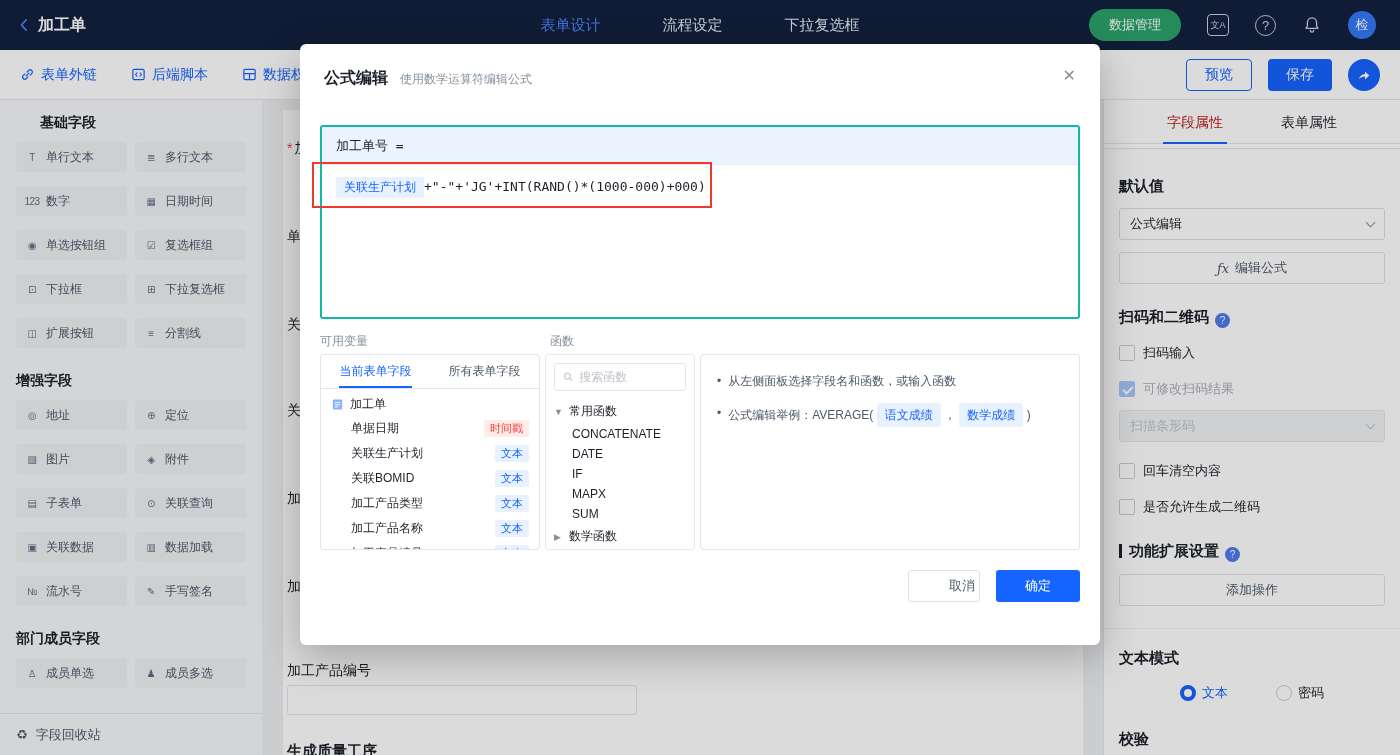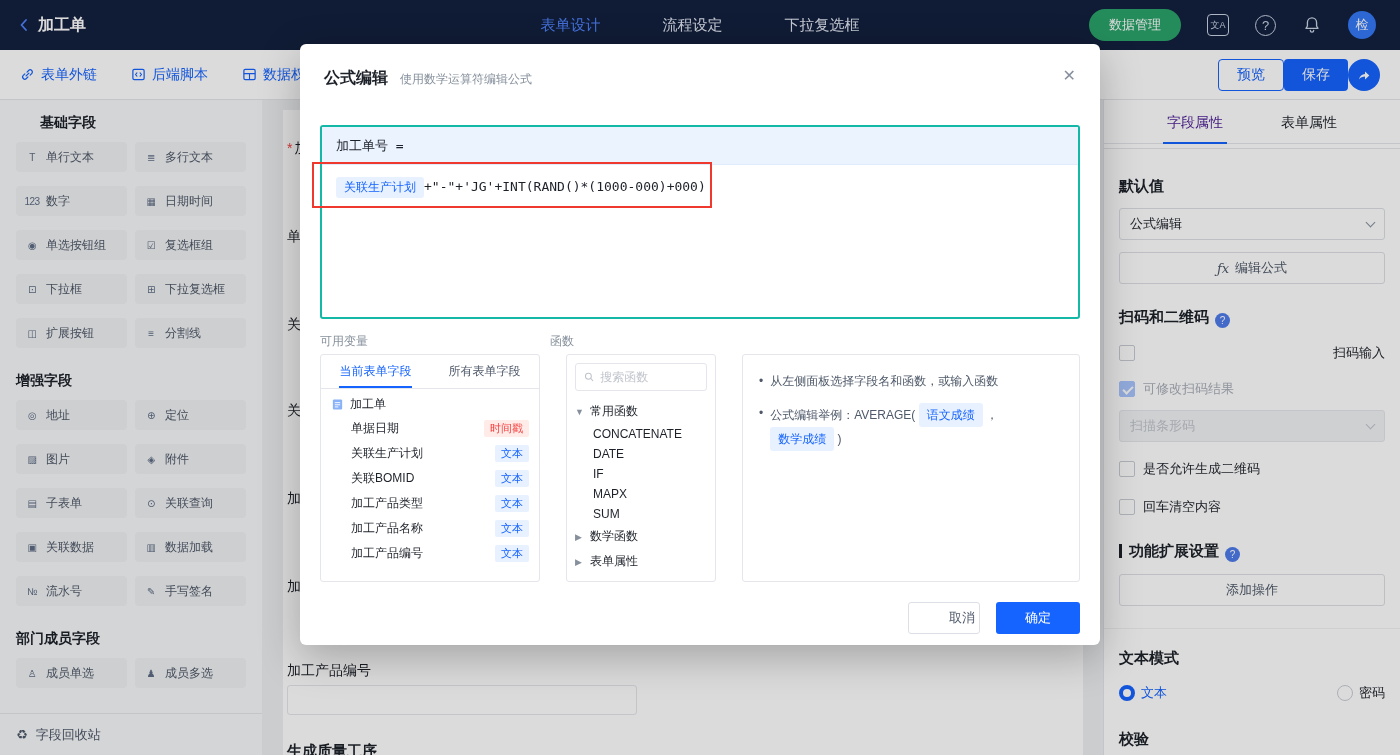--- a/index.html
+++ b/index.html
@@ -22,21 +22,21 @@
   .ic-circle { width:21px; height:21px; border:1.5px solid #CBD4E4; border-radius:50%; color:#CBD4E4;
     font-size:13px; display:flex; align-items:center; justify-content:center; cursor:pointer; }
   .avatar { width:28px; height:28px; border-radius:50%; background:#3478F6; color:#fff; font-size:13px;
     display:flex; align-items:center; justify-content:center; cursor:pointer; }
 
   
   .toolbar { position:absolute; left:0; top:50px; width:1400px; height:50px; background:#fff;
     border-bottom:1px solid #E5E6EB; display:flex; align-items:center; padding:0 20px; z-index:1; }
   .tl-left { display:flex; gap:34px; }
   .link-item { display:flex; align-items:center; gap:6px; color:#1664FF; font-size:14px; cursor:pointer; }
-  .tl-right { margin-left:auto; display:flex; align-items:flex-end; }
+  .tl-right { margin-left:auto; display:flex; align-items:flex-end; gap:16px; }
   .btn-preview { border:1px solid #1664FF; color:#1664FF; background:#fff; font-size:14px;
     padding:6px 18px; border-radius:4px; cursor:pointer; }
   .btn-save { background:#1664FF; color:#fff; font-size:14px; padding:7px 18px; border-radius:4px; cursor:pointer; }
   .share-circle { width:32px; height:32px; border-radius:50%; background:#1664FF; display:flex;
     align-items:center; justify-content:center; cursor:pointer; }
 
   
   .sidebar { position:absolute; left:0; top:100px; width:262px; bottom:0; background:#F7F8FA; z-index:1; overflow:hidden; }
   .sec-title { font-size:14px; font-weight:bold; color:#1D2129; padding:0 16px; margin:24px 0 10px; }
   .sec-title.first { margin-top:14px;padding-left:40px; }
@@ -56,21 +56,21 @@
   .canvas-input { position:absolute; left:25px; width:350px; height:30px; border:1px solid #E5E6EB;
     border-radius:3px; background:#fff; font-size:13px; padding:0 8px; outline:none; }
   .canvas-section { font-weight:bold; font-size:15px; }
 
   
   .props { position:absolute; right:0; top:100px; width:297px; bottom:0; background:#fff;
     border-left:1px solid #E5E6EB; z-index:1; overflow:hidden; }
   .p-tabs { height:44px; display:flex; align-items:center; justify-content:center; gap:58px;
     border-bottom:1px solid #E5E6EB; }
   .p-tab { font-size:14px; color:#1D2129; height:44px; line-height:44px; position:relative; cursor:pointer; }
-  .p-tab.active { color:#4c1d95; }
+  .p-tab.active { color:#b91c1c; }
   .p-tab.active::after { content:""; position:absolute; left:-4px; right:-4px; bottom:0; height:2px; background:#1664FF; }
   .scroll-edge { border-top:1px solid #E5E6EB; margin-top:4px; }
   .p-body { padding:0 15px; }
   .p-title { font-size:15px; font-weight:bold; color:#1D2129; }
   .q { width:15px; height:15px; border-radius:50%; background:#4E7CEB; color:#fff; font-size:10px;
     display:inline-flex; align-items:center; justify-content:center; margin-left:6px; vertical-align:-2px; font-weight:normal; }
   .sel { height:32px; border:1px solid #DCDFE6; border-radius:3px; display:flex; align-items:center;
     justify-content:space-between; padding:0 10px; font-size:13px; color:#1D2129; background:#fff; cursor:pointer; }
   .sel.disabled { background:#F2F3F5; color:#C0C4CC; border-color:#E5E6EB; cursor:default; }
   .chev { width:7px; height:7px; border-right:1.5px solid #86909C; border-bottom:1.5px solid #86909C;
@@ -107,21 +107,21 @@
   .editor { margin:36px 20px 0; border:2px solid #14b8a6; border-radius:3px; overflow:hidden; }
   .editor-strip { background:#EBF3FF; height:38px; line-height:38px; padding:0 14px; font-size:13px;
     color:#1D2129; border-bottom:1px solid #E0EBFC; }
   .editor-body { height:152px; padding:12px 14px; font-size:13px; color:#1D2129; cursor:text; }
   .chip { display:inline-block; background:#E8F1FF; color:#1664FF; border-radius:3px; padding:2px 8px;
     font-size:12px; font-family:"Liberation Sans","DejaVu Sans",sans-serif; cursor:pointer; }
   .annotation { position:absolute; left:12px; top:118px; width:400px; height:46px;
     border:2px solid #F0392E; z-index:5; pointer-events:none; }
   .panel-labels { display:flex; margin:14px 20px 0; font-size:12px; color:#86909C; }
   .panel-labels .l1 { width:230px; }
-  .panels { display:flex; gap:26px; margin:4px 20px 0; height:228px; }
+  .panels { display:flex; gap:5px; margin:4px 20px 0; height:196px; }
   .panel { border:1px solid #E5E6EB; border-radius:3px; background:#fff; overflow:hidden; }
   .panel.vars { width:220px; }
   .panel.funcs { width:150px; }
   .panel.helpp { flex:1; }
   .v-tabs { display:flex; border-bottom:1px solid #E5E6EB; font-size:12px; }
   .v-tab { flex:1; text-align:center; line-height:33px; color:#4E5969; position:relative; cursor:pointer; }
   .v-tab.active { color:#1664FF; }
   .v-tab.active::after { content:""; position:absolute; left:18px; right:18px; bottom:0; height:2px; background:#1664FF; }
   .form-row { display:flex; align-items:center; gap:6px; padding:7px 10px 3px; font-size:12px; color:#1D2129; cursor:pointer; }
   .field-row { display:flex; align-items:center; justify-content:space-between; padding:4px 10px 4px 30px;
@@ -137,21 +137,21 @@
   .caret { color:#86909C; font-size:9px; width:10px; }
   .fn-item { padding:3px 8px 3px 26px; font-size:12px; color:#1D2129; cursor:pointer; }
   .help-body { padding:16px; font-size:12px; color:#4E5969; line-height:20px; }
   .help-line { display:flex; gap:7px; align-items:flex-start; }
   .help-line + .help-line { margin-top:12px; }
   .m-footer { display:flex; justify-content:flex-end; gap:16px; margin:20px 20px 0; }
   .btn-cancel { width:72px; height:32px; border:1px solid #DCDFE6; border-radius:3px; background:#fff;
     color:#4E5969; font-size:13px; cursor:pointer; display:flex; align-items:center; justify-content:center;padding-left:36px; }
   .btn-ok { width:84px; height:32px; border:none; border-radius:3px; background:#1664FF; color:#fff;
     font-size:13px; cursor:pointer; display:flex; align-items:center; justify-content:center; }
-  .mt12{margin-top:12px;} .mt16{margin-top:16px;justify-content:space-between;} .mt18{margin-top:18px;}
+  .mt12{margin-top:12px;} .mt16{margin-top:16px;} .mt18{margin-top:18px;}
   .mt20{margin-top:20px;} .mt24{margin-top:24px;} .mt26{margin-top:26px;} .mt28{margin-top:28px;}
 </style>
 </head>
 <body>
 
 <div>
 
   <header class="topbar">
     <div class="tb-back">
       <svg width="16" height="16" viewBox="0 0 16 16">
@@ -355,27 +355,27 @@
         <span>扫码输入</span>
       </div>
       <div class="opt-row dim mt18">
         <span class="cb checked disabled"></span>
         <span>可修改扫码结果</span>
       </div>
       <div class="sel disabled mt12">
         <span>扫描条形码</span>
         <span class="chev"></span>
       </div>
+      <div class="opt-row mt20">
+        <span class="cb"></span>
+        <span>回车清空内容</span>
+      </div>
       <div class="opt-row mt18">
         <span class="cb"></span>
         <span>是否允许生成二维码</span>
-      </div>
-      <div class="opt-row mt20">
-        <span class="cb"></span>
-        <span>回车清空内容</span>
       </div>
 
       <div class="p-title bar-title mt26"><span>功能扩展设置</span><span class="q">?</span></div>
       <div class="p-btn mt12">添加操作</div>
 
       <div class="p-divider"></div>
 
       <div class="p-title mt20">文本模式</div>
       <div class="radio-row mt16">
         <span class="radio-opt on">

